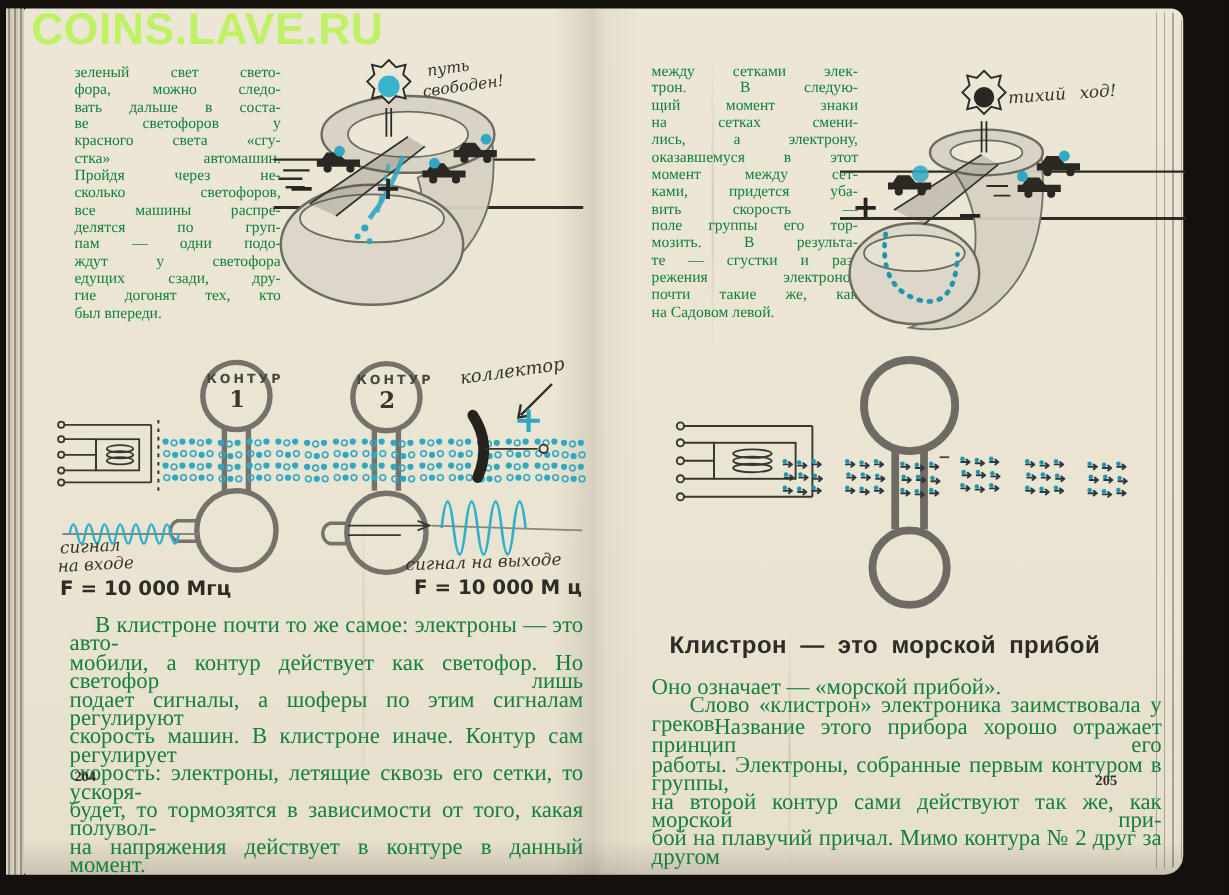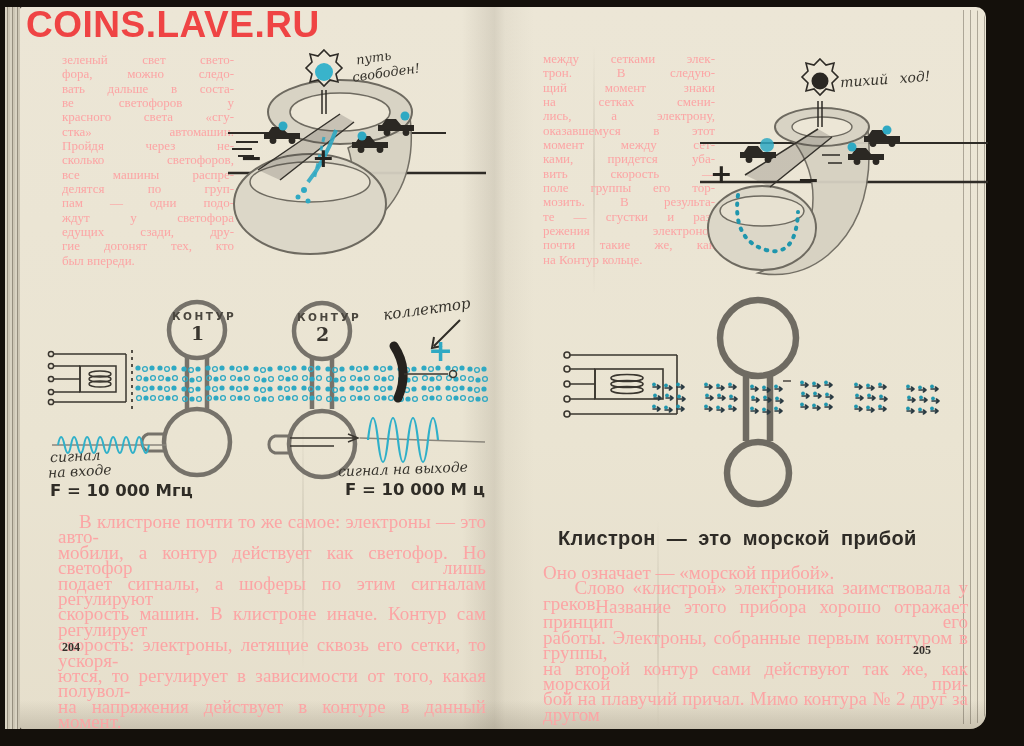--- a/index.html
+++ b/index.html
@@ -14,23 +14,23 @@
   .edge-right{position:absolute;left:960px;top:10px;width:26px;height:714px;
          background:repeating-linear-gradient(90deg,rgba(120,113,99,0) 0 3px,rgba(120,113,99,.55) 3px 4px,rgba(236,230,214,.2) 4px 7px);
          border-radius:0 12px 14px 0;pointer-events:none;}
   .gutter{position:absolute;left:462px;top:7px;width:72px;height:722px;pointer-events:none;
          background:linear-gradient(90deg,rgba(90,82,66,0) 0%,rgba(90,82,66,.14) 45%,rgba(90,82,66,.05) 60%,rgba(90,82,66,0) 100%);}
   .crease{position:absolute;width:2px;background:linear-gradient(180deg,rgba(95,88,72,0),rgba(95,88,72,.16),rgba(95,88,72,0));pointer-events:none;}
   .bottom-shade{position:absolute;left:20px;top:700px;width:966px;height:29px;
          background:linear-gradient(180deg,rgba(70,62,48,0),rgba(70,62,48,.18));border-radius:0 0 16px 2px;pointer-events:none;}
   
   .watermark{position:absolute;left:26px;top:4px;font-family:"Liberation Sans",sans-serif;
-         font-weight:bold;font-size:37px;letter-spacing:.5px;color:#ef4444;z-index:50;}
+         font-weight:bold;font-size:37px;letter-spacing:.5px;color:#bef264;z-index:50;}
   
-  .tcol,.tpara{position:absolute;color:#fca5a5;}
+  .tcol,.tpara{position:absolute;color:#15803d;}
   .tcol{font-size:13px;line-height:14.35px;}
   .tpara{font-size:19px;line-height:15.4px;}
   .tline{text-align:justify;text-align-last:justify;}
   .tlast{text-align-last:left;}
   .pagenum{position:absolute;font-weight:bold;font-size:12px;color:#33302b;}
   .heading{position:absolute;font-family:"Liberation Sans",sans-serif;font-weight:bold;
          font-size:20px;letter-spacing:.4px;word-spacing:5px;color:#2e2b26;}
   .hand{position:absolute;font-family:"DejaVu Serif",serif;font-style:italic;
          font-size:14px;color:#36332c;white-space:nowrap;}
   .handprint{position:absolute;font-family:"DejaVu Sans",sans-serif;font-weight:bold;
@@ -230,41 +230,41 @@
   <div class="handprint" style="left:50px;top:481px;">F = 10 000 Мгц</div>
   <div class="hand" style="left:338px;top:461px;transform:rotate(-2deg);">сигнал на выходе</div>
   <div class="handprint" style="left:345px;top:480px;">F = 10 000 М ц</div>
 
   <div class="tpara" style="left:58px;top:514px;width:428px;">
       <div class="tline">&nbsp;&nbsp;&nbsp;&nbsp;В клистроне почти то же самое: электроны — это авто-</div>
       <div class="tline">мобили, а контур действует как светофор. Но светофор лишь</div>
       <div class="tline">подает сигналы, а шоферы по этим сигналам регулируют</div>
       <div class="tline">скорость машин. В клистроне иначе. Контур сам регулирует</div>
       <div class="tline">скорость: электроны, летящие сквозь его сетки, то ускоря-</div>
-      <div class="tline">ются, то регулирует в зависимости от того, какая полувол-</div>
+      <div class="tline">будет, то тормозятся в зависимости от того, какая полувол-</div>
       <div class="tline tlast">на напряжения действует в контуре в данный момент.</div>
     </div>
   <div class="pagenum" style="left:62px;top:640px;">204</div>
 
   <div class="tcol" style="left:543px;top:52px;width:172px;">
       <div class="tline">между сетками элек-</div>
       <div class="tline">трон. В следую-</div>
       <div class="tline">щий момент знаки</div>
       <div class="tline">на сетках смени-</div>
       <div class="tline">лись, а электрону,</div>
       <div class="tline">оказавшемуся в этот</div>
       <div class="tline">момент между сет-</div>
       <div class="tline">ками, придется уба-</div>
       <div class="tline">вить скорость —</div>
       <div class="tline">поле группы его тор-</div>
       <div class="tline">мозить. В результа-</div>
       <div class="tline">те — сгустки и раз-</div>
       <div class="tline">режения электронов</div>
       <div class="tline">почти такие же, как</div>
-      <div class="tline tlast">на Контур кольце.</div>
+      <div class="tline tlast">на Садовом левой.</div>
     </div>
 
   <svg style="left:700px;top:45px;" width="288" height="255" viewBox="0 0 288 255">
     <path d="M0 98 H288" stroke="#2e2b26" stroke-width="2" fill="none"></path>
     <path d="M0 137 H288" stroke="#2e2b26" stroke-width="2.5" fill="none"></path>
 
     <path d="M168 85 q8 85 -40 125 q-30 25 -70 18 q55 -20 55 -75 q0 -30 -18 -55 z" fill="#d6d1c2" stroke="#6e6a60" stroke-width="1.5" opacity=".95"></path>
     <ellipse cx="62" cy="183" rx="54" ry="42" fill="#dcd7c8" stroke="#6e6a60" stroke-width="2"></ellipse>
     <ellipse cx="62" cy="166" rx="42" ry="15" fill="#e7e1d1" stroke="#6e6a60" stroke-width="1.5"></ellipse>
     <ellipse cx="122" cy="82" rx="47" ry="19" fill="#d8d3c4" stroke="#6e6a60" stroke-width="2"></ellipse>

